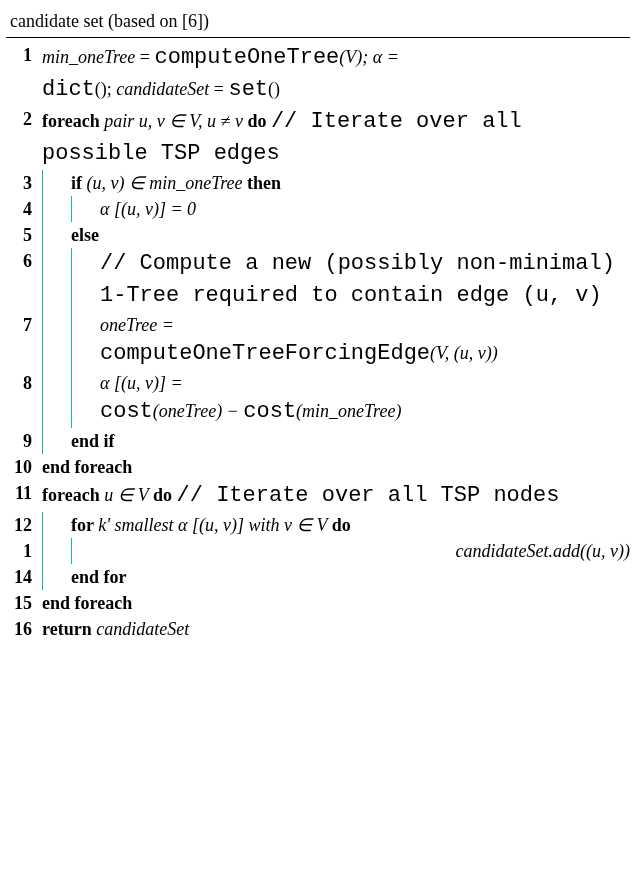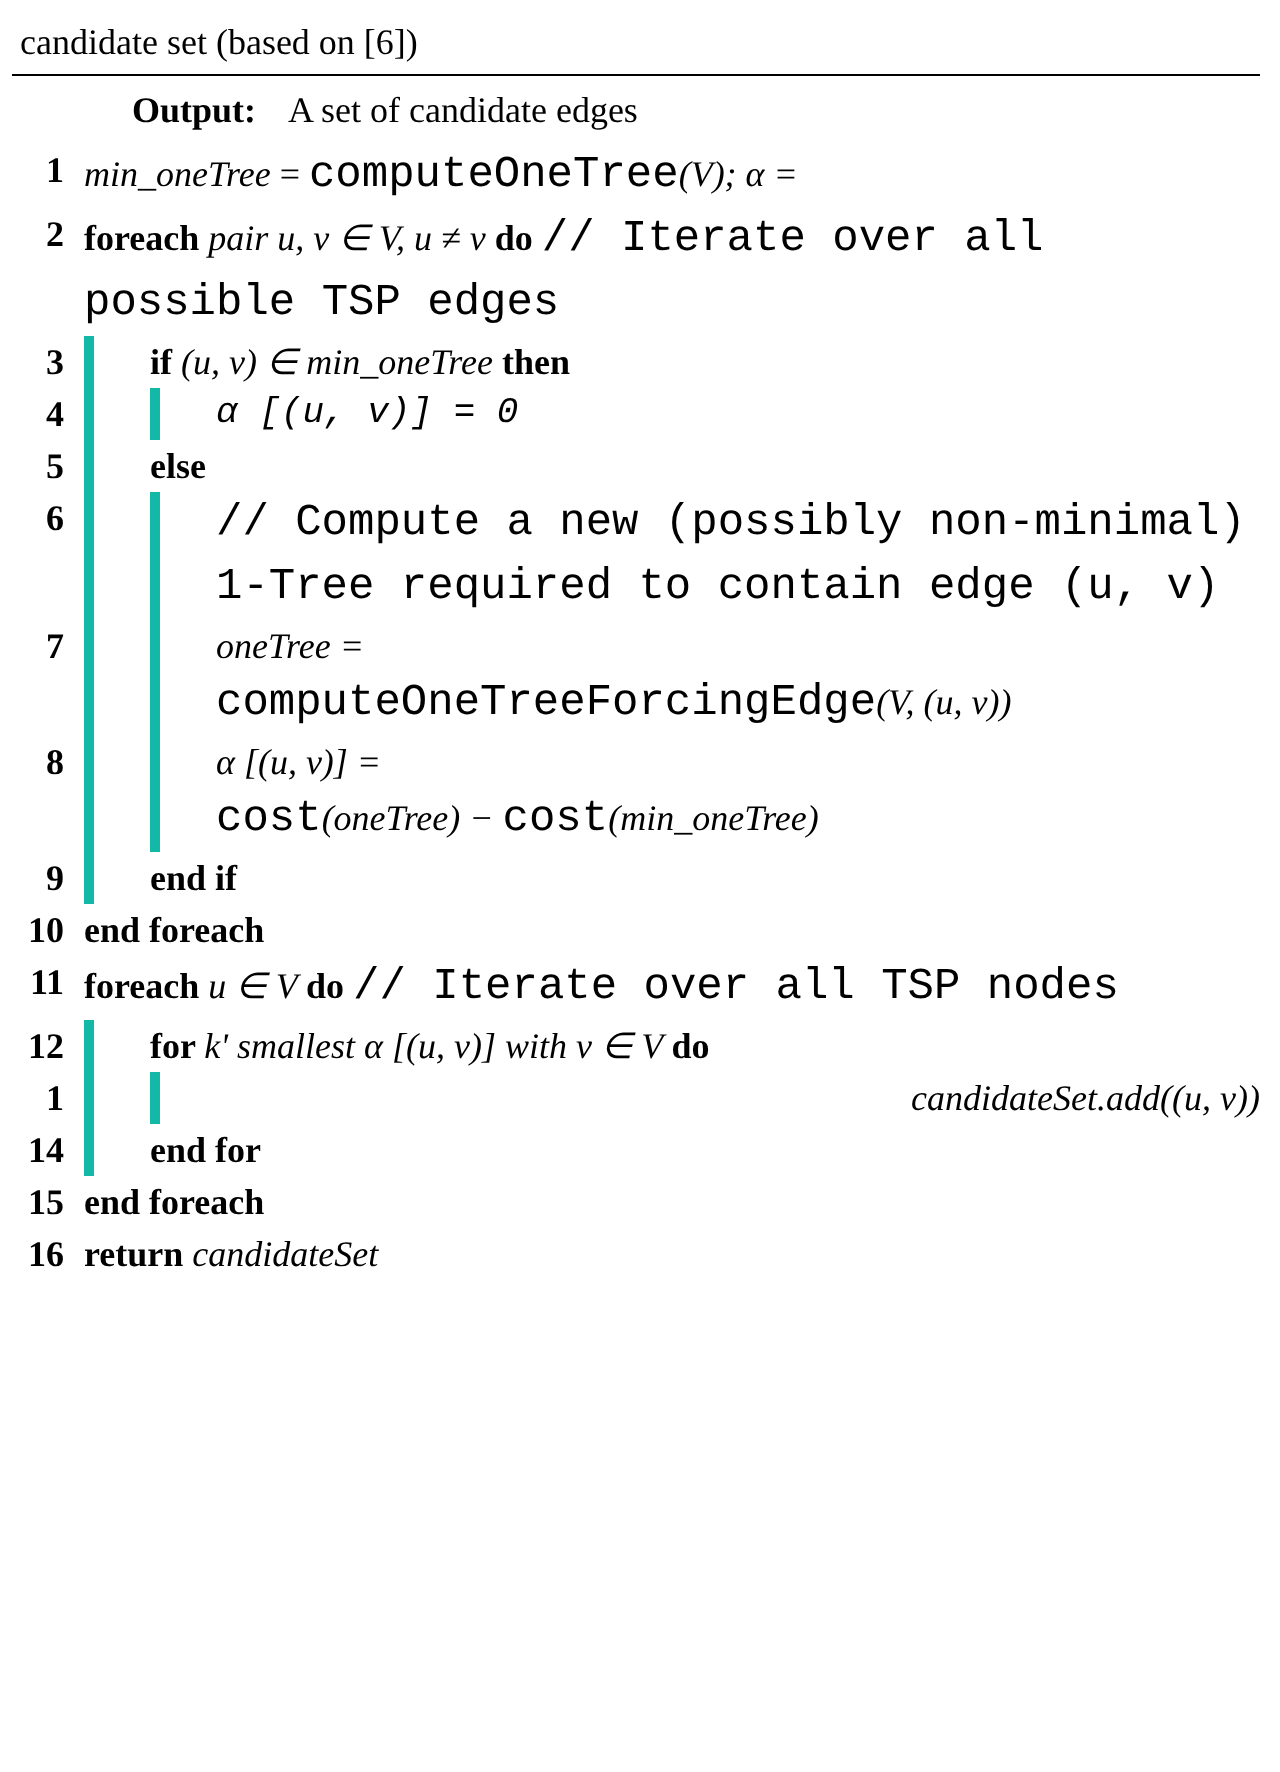--- a/index.html
+++ b/index.html
@@ -49,40 +49,37 @@
   .body {
     flex: 1;
     position: relative;
   }
   .kw { font-weight: bold; }
   .it { font-style: italic; }
   .tt {
     font-family: Liberation Mono, monospace;
     font-size: 22px;
   }
-  .indent1 { padding-left: 28px; border-left: 5px solid #14b8a6; margin-left:0px;}
+  .indent1 { padding-left: 28px; border-left: 1px solid #14b8a6; margin-left:0px;}
   .wrap { display:block; }
 </style>
 </head>
 <body>
 
 <div class="caption">candidate set (based on [6])</div>
 <div class="hr"></div>
 
 <div class="io-block">
-  <div class="io-row">
-    <div class="io-label">Output:</div>
-    <div class="io-text">A set of candidate edges</div>
-  </div>
 </div>
 
 <div class="line">
   <div class="num">1</div>
   <div class="body">
     <span class="it">min_oneTree</span><span> = </span><span class="tt">computeOneTree</span><span class="it">(V); α =</span>
+    <span class="wrap"><span class="tt">dict</span><span>(); </span><span class="it">candidateSet</span><span> = </span><span class="tt">set</span><span>()</span></span>
   </div>
 </div>
 
 <div class="line">
   <div class="num">2</div>
   <div class="body">
     <span class="kw">foreach </span><span class="it">pair u, v ∈ V, u ≠ v </span><span class="kw">do </span><span class="tt">// Iterate over all possible TSP edges</span>
   </div>
 </div>
 
@@ -92,21 +89,21 @@
       <div class="indent1">
     <span class="kw">if </span><span class="it">(u, v) ∈ min_oneTree </span><span class="kw">then</span>
   </div>
     </div>
 </div>
 
 <div class="line">
   <div class="num">4</div>
   <div class="body">
       <div class="indent1">
-        <div class="indent1" style="margin-left:0;font-family:Liberation Mono, monospace;">
+        <div class="indent1" style="margin-left:0;">
     <span class="it">α [(u, v)] = 0</span>
   </div>
       </div>
     </div>
 </div>
 
 <div class="line">
   <div class="num">5</div>
   <div class="body">
       <div class="indent1">

